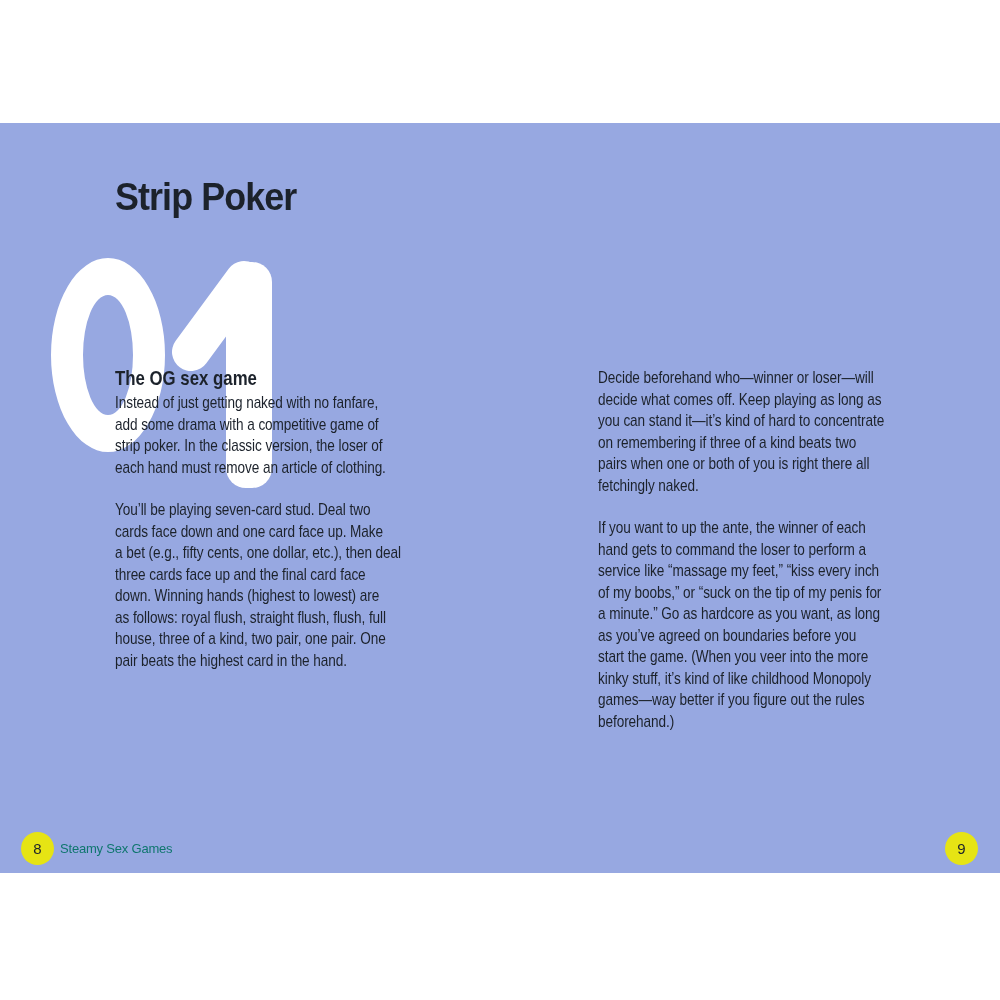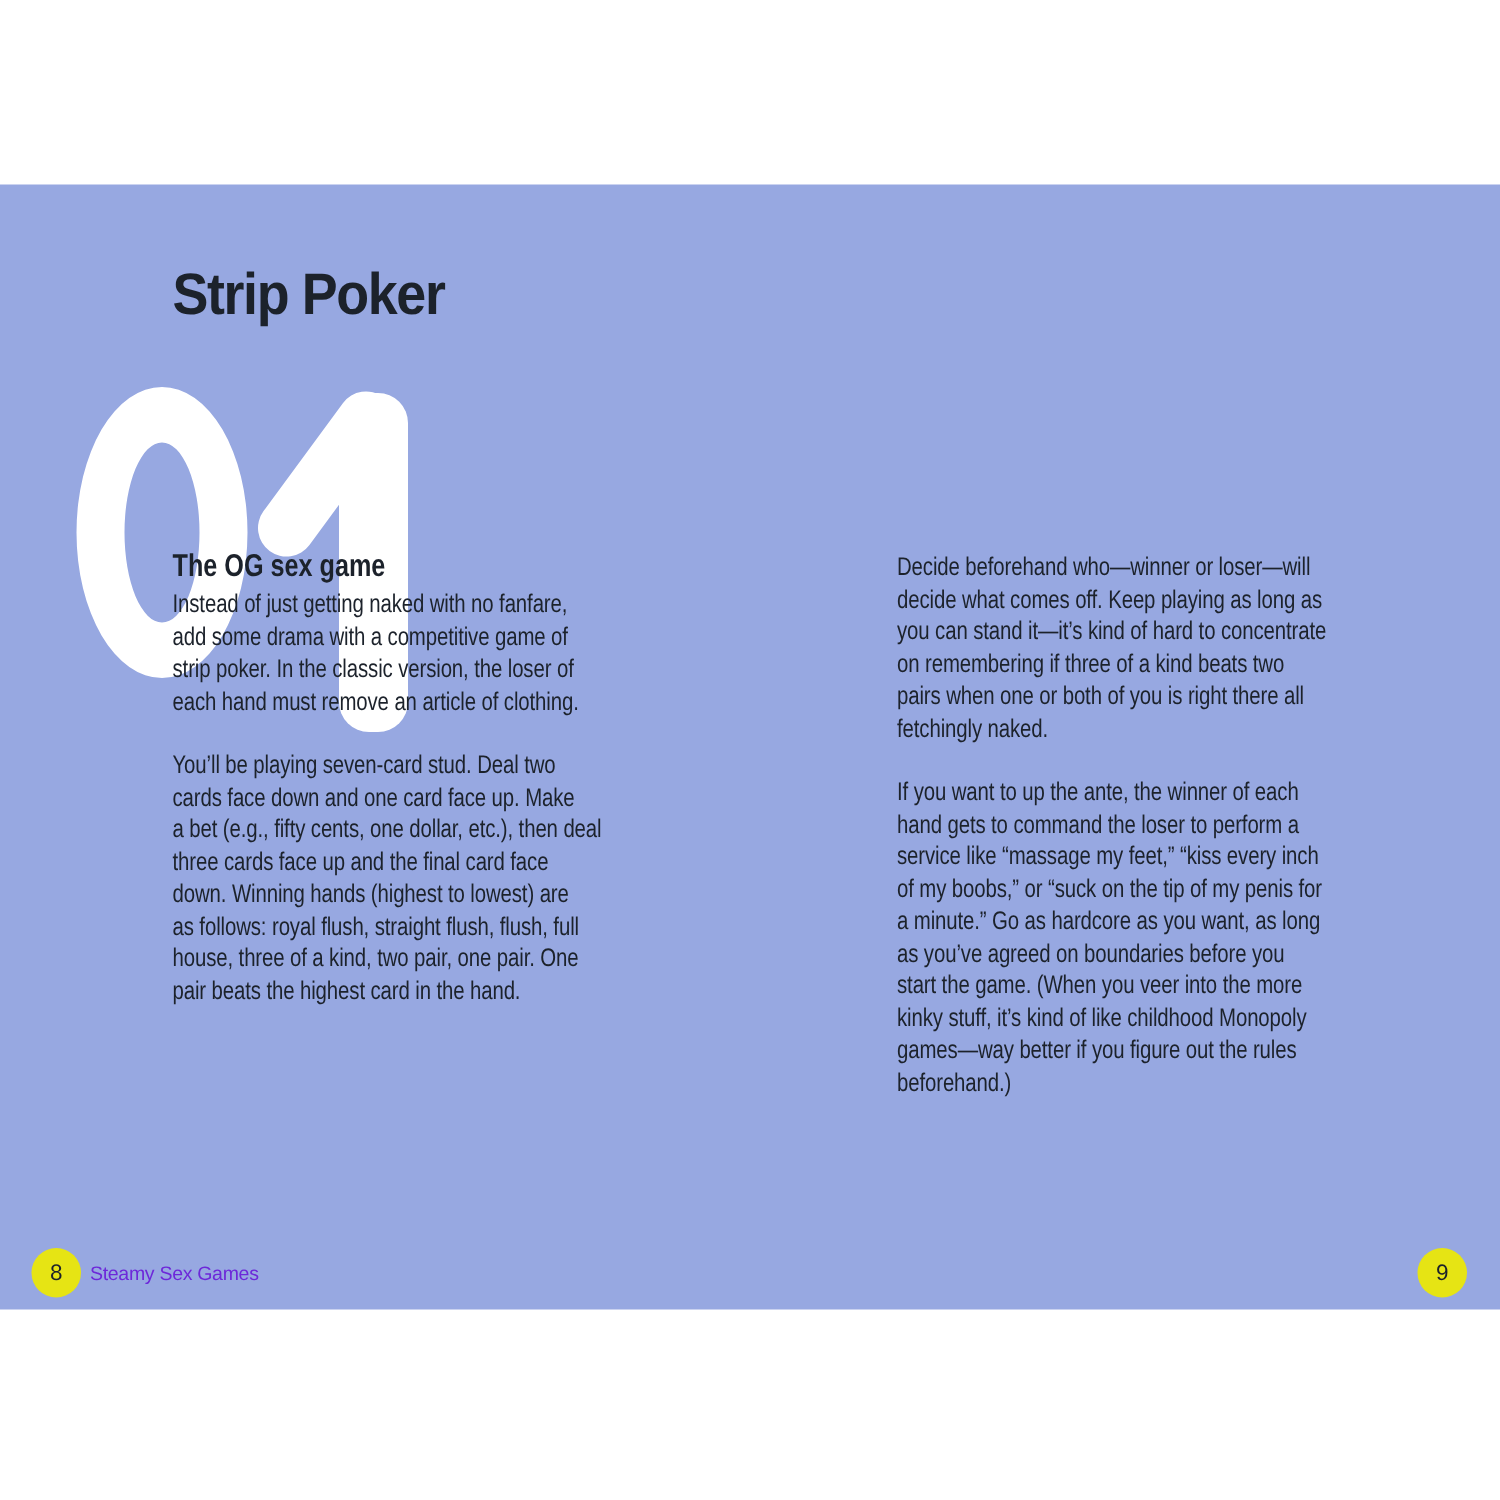--- a/index.html
+++ b/index.html
@@ -76,21 +76,21 @@
     color: #1c222b;
   }
   .badge-left  { left: 21px;  top: 832px; }
   .badge-right { left: 945px; top: 832px; }
 
   .series-title {
     position: absolute;
     left: 60px; top: 841px;
     font-size: 13px;
     letter-spacing: -0.2px;
-    color: #6d28d9;
+    color: #0f766e;
     white-space: nowrap;
   }
 </style>
 </head>
 <body>
 
 <div class="panel"></div>
 
 <svg class="chapter-number-svg" viewBox="40 250 245 245" role="img" aria-label="01">
   <path fill="#ffffff" fill-rule="evenodd" d="M 51 355 A 57 97 0 1 0 165 355 A 57 97 0 1 0 51 355 Z

